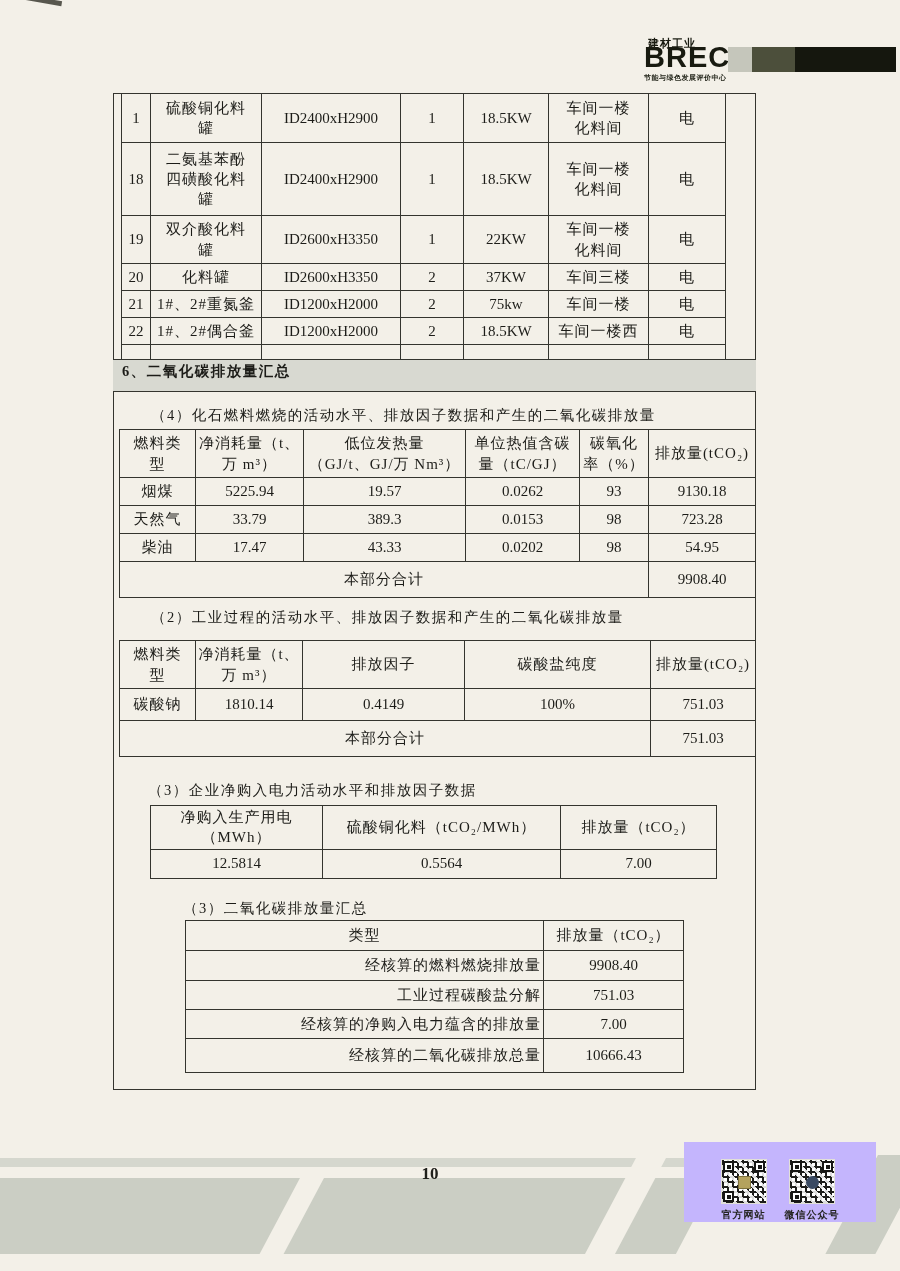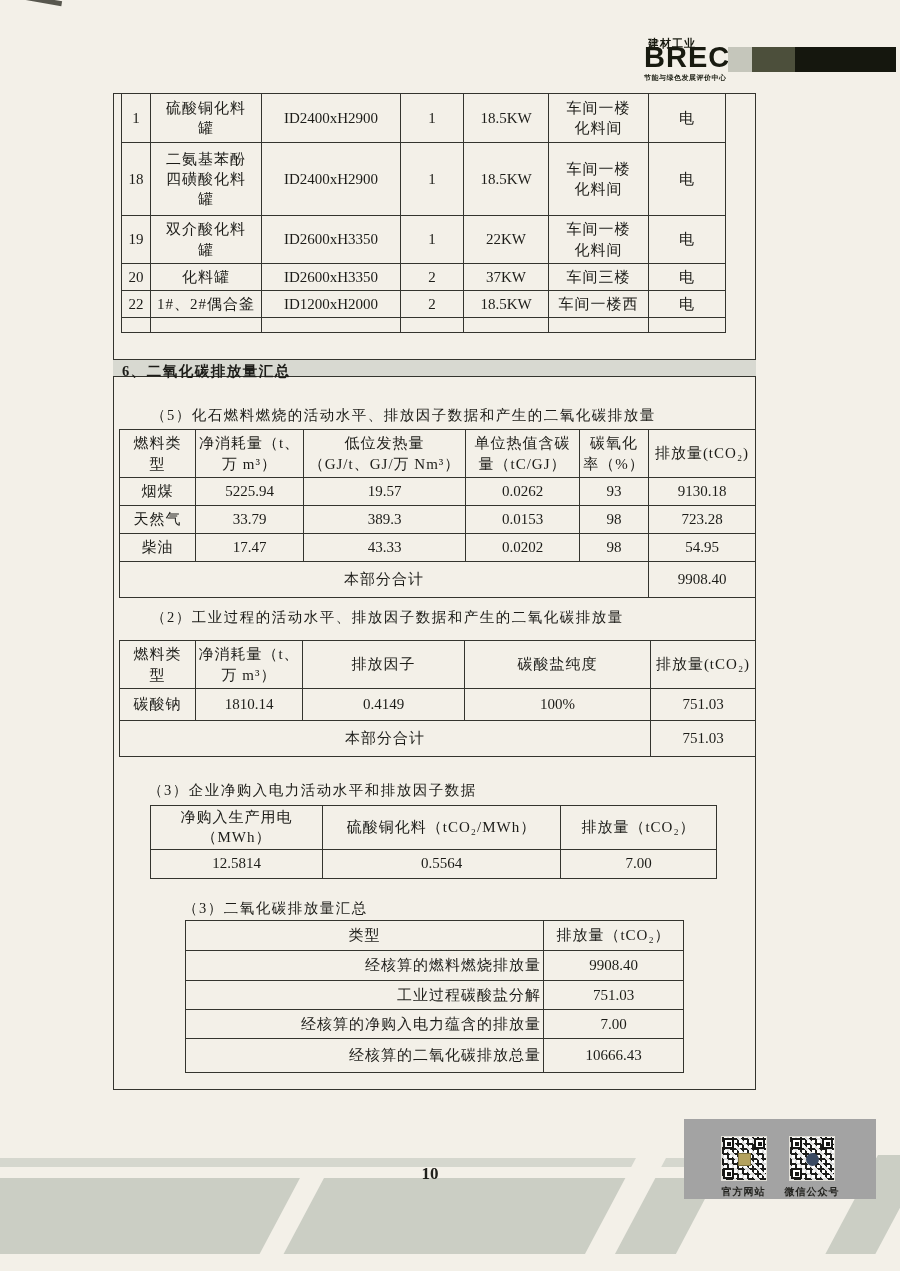--- a/index.html
+++ b/index.html
@@ -29,21 +29,21 @@
   
   table { border-collapse:collapse; table-layout:fixed; position:absolute; }
   td,th { border:1.5px solid #34342e; text-align:center; vertical-align:middle;
           font-size:15px; font-weight:normal; letter-spacing:1px; line-height:1.35; padding:1px 2px; overflow:hidden;}
   .num { letter-spacing:0; }
 
   
   #equipment-table { left:121px; top:93px; width:604px; }
 
   
-  #section-bar { left:113px; top:359px; width:643px; height:18px; background:#d8d9d1;
+  #section-bar { left:113px; top:359px; width:643px; height:33px; background:#d8d9d1;
                  border-top:1.6px solid #34342e; border-bottom:1.6px solid #34342e;
                  font-size:14.5px; font-weight:bold; letter-spacing:1.5px; line-height:23px; padding-left:9px; }
 
   .tbl-title { font-size:14.5px; letter-spacing:1.5px; }
   #fuel-title    { left:151px; top:406px; }
   #fuel-table    { left:119px; top:429px; width:636px; }
   #process-title { left:151px; top:608px; }
   #process-table { left:119px; top:640px; width:636px; }
   #elec-title    { left:148px; top:781px; }
   #elec-table    { left:150px; top:805px; width:566px; }
@@ -55,21 +55,21 @@
   #footer-band  { left:0; top:1158px; width:900px; height:9px; background:#d5d7ce; }
   #footer-block { left:0; top:1178px; width:716px; height:76px; background:#cbcec4;
                   clip-path:polygon(0 0,100% 0,94.4% 100%,0 100%); }
   .white-slash  { top:1178px; height:76px; background:#f3f0e8; transform:skewX(-28deg); transform-origin:top left; }
   #slash-1 { left:300px; width:24px; }
   #slash-2 { left:636px; width:30px; top:1158px; height:96px; }
   #right-stripe { left:878px; top:1155px; width:50px; height:99px; background:#cbcec4; transform:skewX(-28deg); transform-origin:top left; }
   #page-number  { left:400px; top:1164px; width:60px; text-align:center; font-size:17px; font-weight:bold; color:#20201c; }
 
   
-  #qr-panel { left:684px; top:1119px; width:192px; height:80px; background:#a3a3a3; display:flex; justify-content:center; gap:18px; padding-top:17px; }
+  #qr-panel { left:684px; top:1142px; width:192px; height:80px; background:#c4b5fd; display:flex; justify-content:center; gap:18px; padding-top:17px; }
   .qr-unit { display:flex; flex-direction:column; align-items:center; }
   .qr { width:46px; height:46px; background:#fff; border:1px solid #e2e0d8; position:relative;
         background-image:
           repeating-linear-gradient(45deg, rgba(255,255,255,.85) 0 3px, rgba(255,255,255,0) 3px 8px),
           repeating-linear-gradient(0deg,#1d1d1b 0 2px, transparent 2px 5px),
           repeating-linear-gradient(90deg,#1d1d1b 0 2px, transparent 2px 5px); }
   .finder { position:absolute; width:11px; height:11px; border:2.5px solid #161614; background:#fff; }
   .finder::after { content:""; position:absolute; left:2px; top:2px; width:4px; height:4px; background:#161614; }
   .f-tl { left:1px; top:1px; } .f-tr { right:1px; top:1px; } .f-bl { left:1px; bottom:1px; }
   .qr-center { position:absolute; left:16px; top:16px; width:13px; height:13px; }
@@ -138,20 +138,29 @@
   <tr style="height:27px">
     <td class="num">20</td>
     <td>化料罐</td>
     <td class="num">ID2600xH3350</td>
     <td class="num">2</td>
     <td class="num">37KW</td>
     <td>车间三楼</td>
     <td>电</td>
   </tr>
   <tr style="height:27px">
+    <td class="num">21</td>
+    <td>1#、2#重氮釜</td>
+    <td class="num">ID1200xH2000</td>
+    <td class="num">2</td>
+    <td class="num">75kw</td>
+    <td>车间一楼</td>
+    <td>电</td>
+  </tr>
+  <tr style="height:27px">
     <td class="num">22</td>
     <td>1#、2#偶合釜</td>
     <td class="num">ID1200xH2000</td>
     <td class="num">2</td>
     <td class="num">18.5KW</td>
     <td>车间一楼西</td>
     <td>电</td>
   </tr>
   <tr style="height:15px">
     <td></td>
@@ -160,21 +169,21 @@
     <td></td>
         <td></td>
         <td></td>
     <td></td>
   </tr>
 </tbody>
   </table>
 
 <div class="abs" id="section-bar">6、二氧化碳排放量汇总</div>
 
-<div class="abs tbl-title" id="fuel-title">（5）化石燃料燃烧的活动水平、排放因子数据和产生的二氧化碳排放量</div>
+<div class="abs tbl-title" id="fuel-title">（4）化石燃料燃烧的活动水平、排放因子数据和产生的二氧化碳排放量</div>
 <table id="fuel-table">
   <colgroup>
       <col style="width:76px">
       <col style="width:108px">
       <col style="width:162px">
       <col style="width:114px">
       <col style="width:69px">
       <col style="width:107px">
     </colgroup>
   <tbody>

